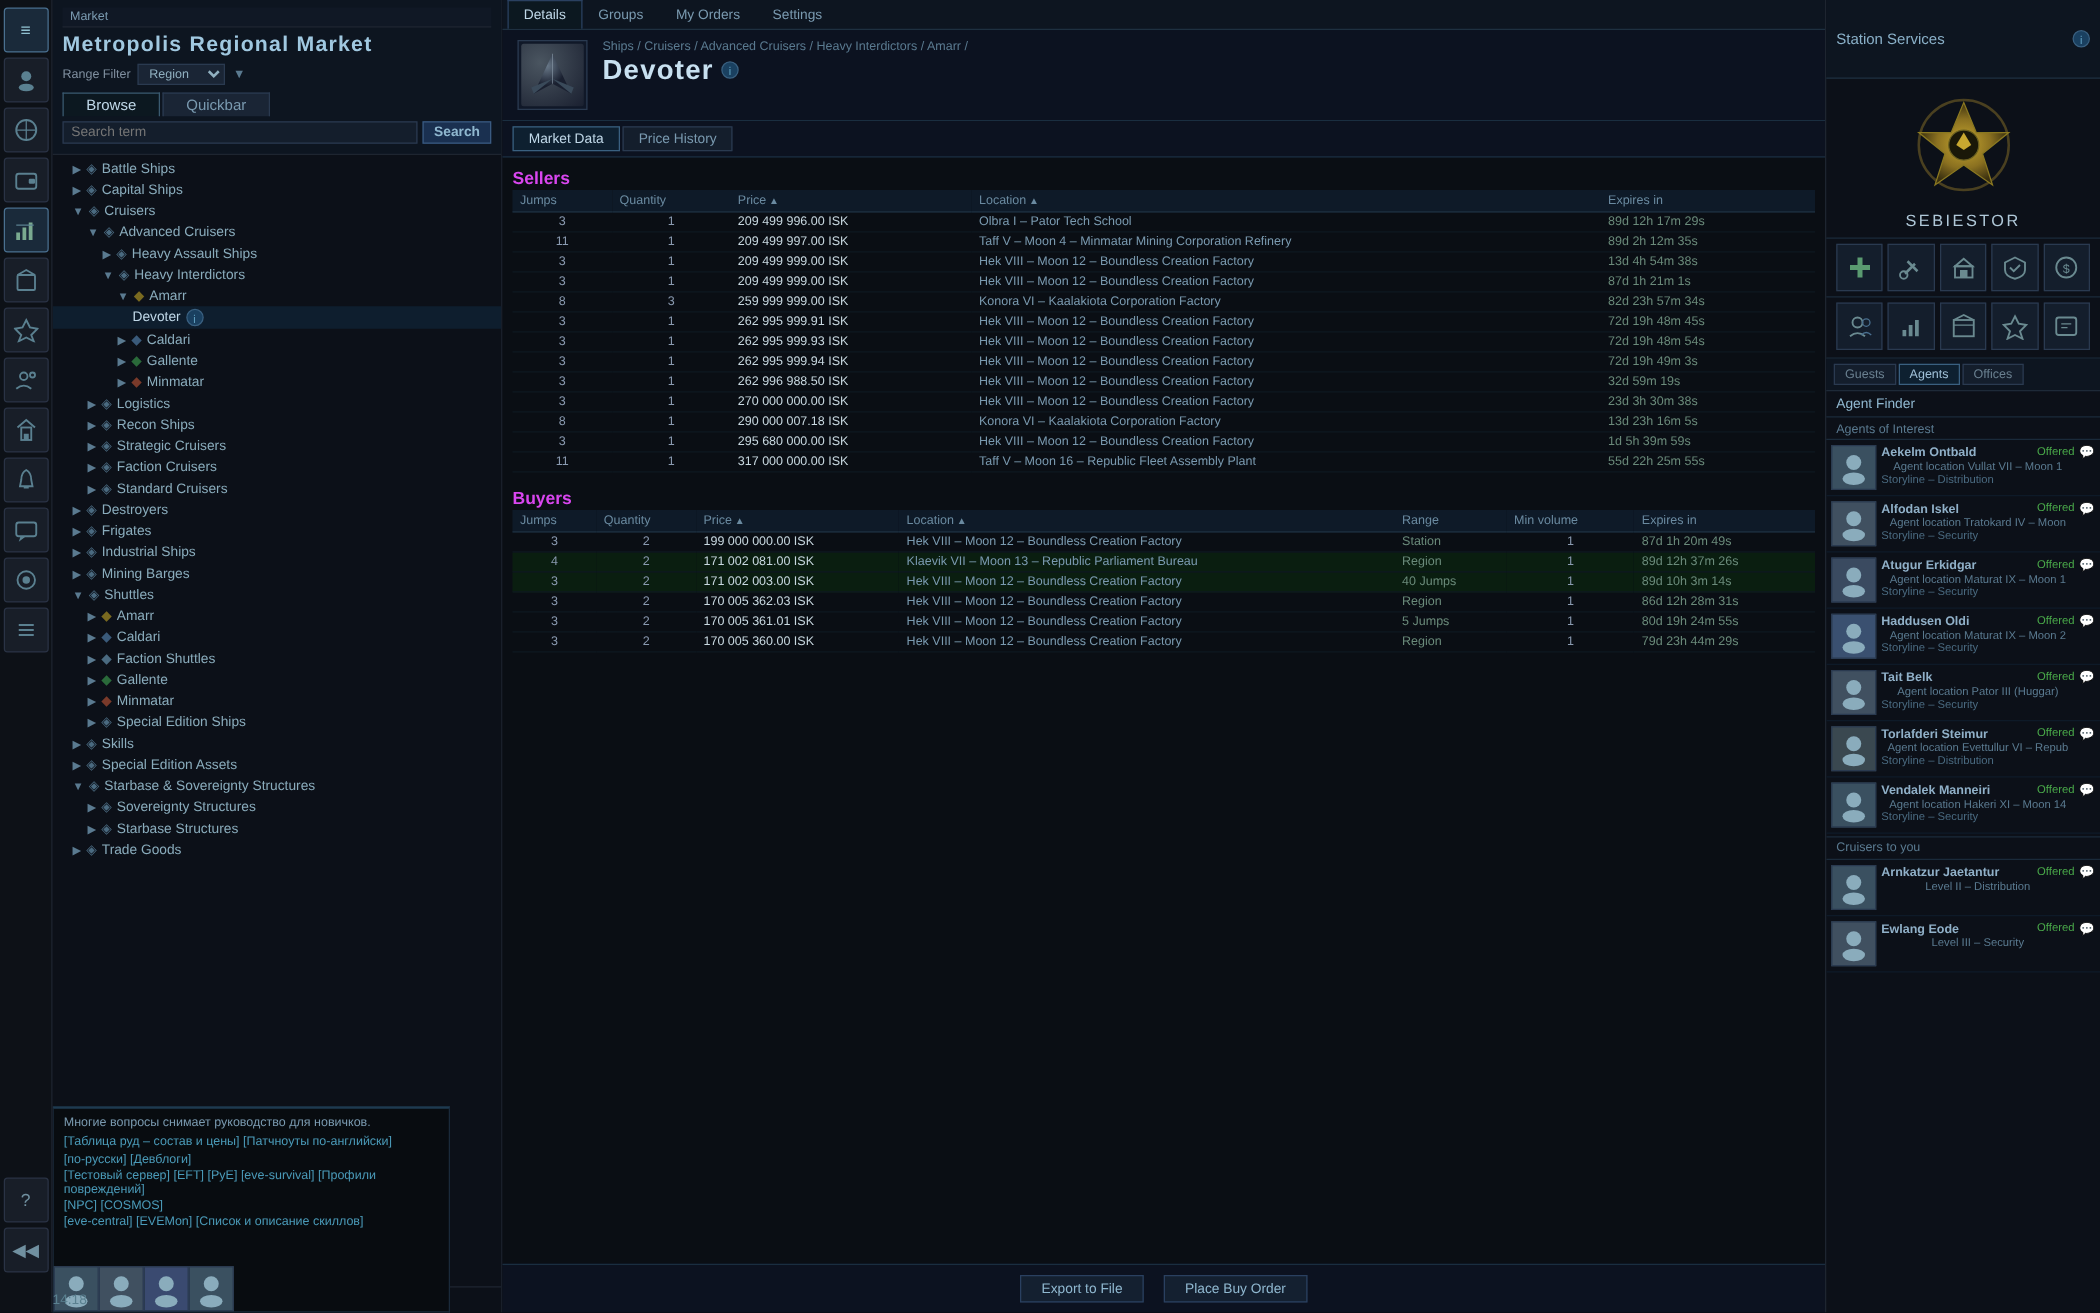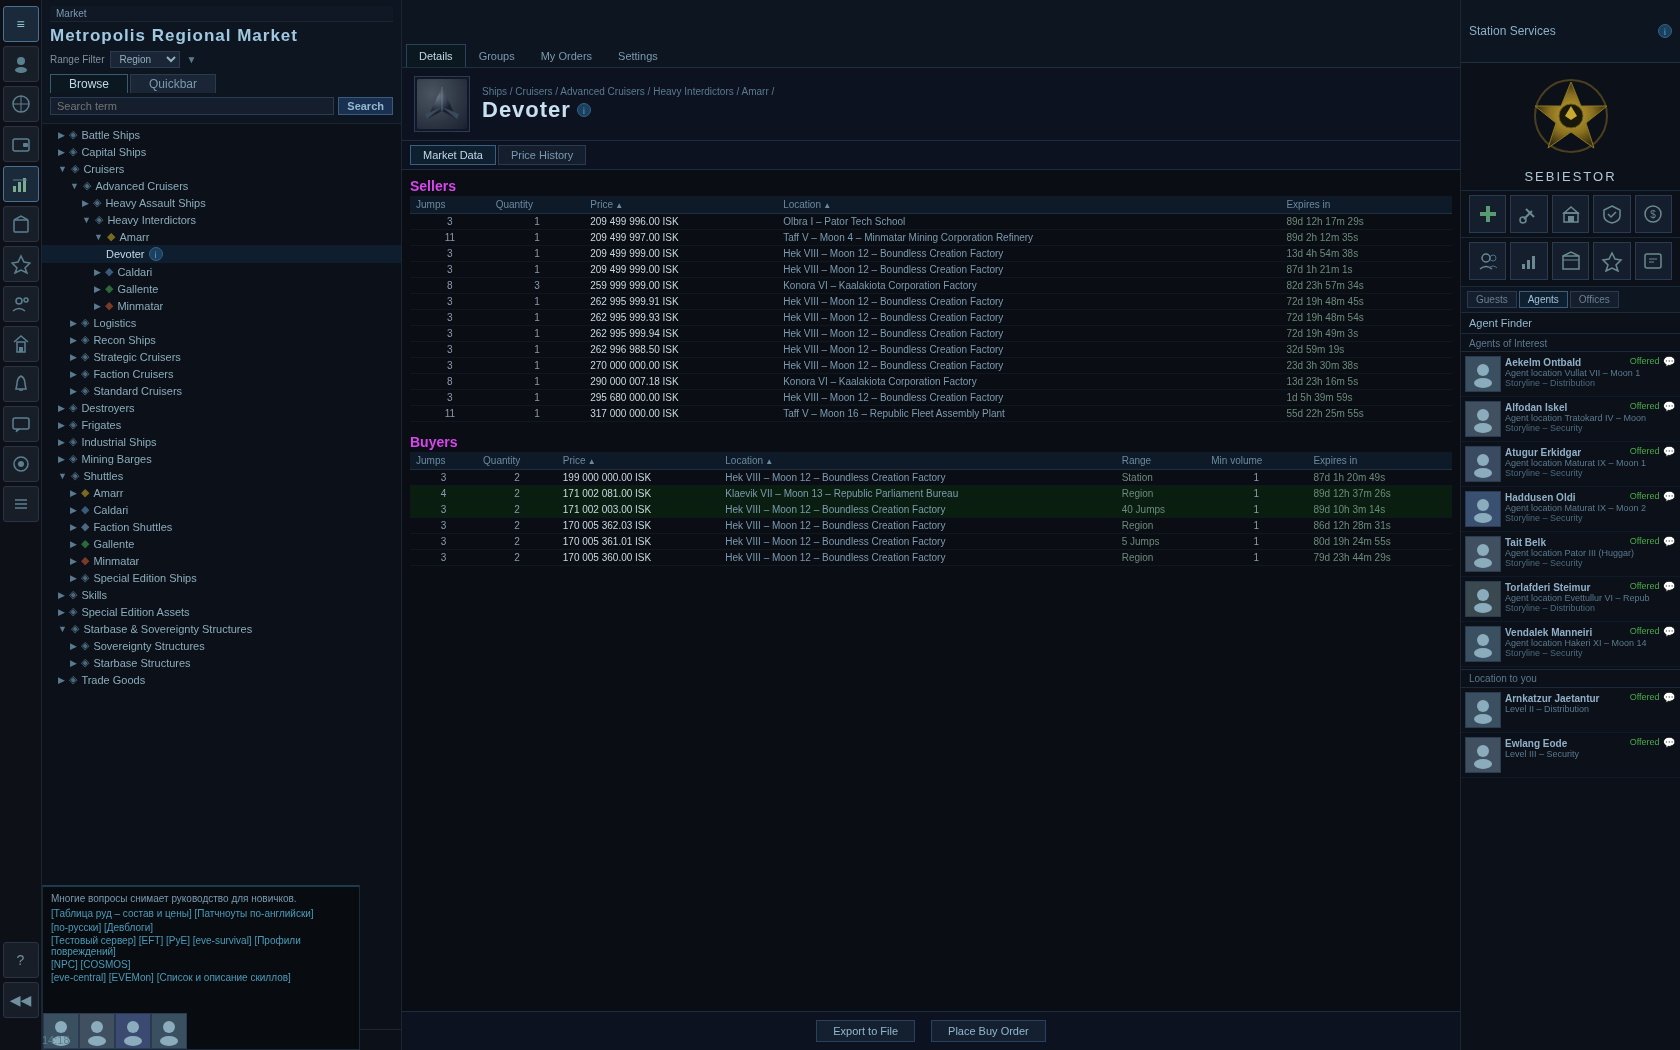--- a/index.html
+++ b/index.html
@@ -174,30 +174,28 @@
       padding: 0 4px;
     }
     .detail-tab {
       padding: 5px 12px;
       border: 1px solid transparent;
       border-bottom: none;
       cursor: pointer;
       font-size: 11px;
       color: #7a9ab0;
       background: transparent;
-      margin-top: 44px;
     }
     .detail-tab.active {
       background: #0c1820;
       border-color: #2a4060;
       color: #c0d8e8;
     }
     #item-header {
       display: flex;
-      align-items: center;
       padding: 8px 12px;
       background: #0c1220;
       border-bottom: 1px solid #1a2e40;
       gap: 12px;
     }
     #item-image {
       width: 56px;
       height: 56px;
       background: #101828;
       border: 1px solid #2a3a50;
@@ -400,21 +398,21 @@
       display: flex;
       align-items: center;
       justify-content: center;
       font-size: 14px;
       color: #5a7a90;
       overflow: hidden;
     }
     .agent-info { flex: 1; }
     .agent-name { color: #90b0c8; font-size: 10px; font-weight: bold; }
     .agent-offered { color: #4aaa4a; font-size: 9px; float: right; }
-    .agent-location { color: #5a7a90; font-size: 9px; }
+    .agent-location { color: #5a7a90; font-size: 9px; text-align: center; }
     .agent-type { color: #4a6a80; font-size: 9px; }
     .agent-chat { color: #4a8ab0; font-size: 10px; cursor: pointer; }
     #available-to-you {
       padding: 3px 8px;
       font-size: 10px;
       color: #5a7a90;
       border-bottom: 1px solid #1a2a3a;
       border-top: 1px solid #1a2a3a;
       margin-top: 2px;
     }
@@ -1229,21 +1227,21 @@
         <div>
           <span class="agent-name">Vendalek Manneiri</span>
           <span class="agent-offered">Offered</span>
         </div>
         <div class="agent-location">Agent location Hakeri XI – Moon 14</div>
         <div class="agent-type">Storyline – Security</div>
       </div>
       <span class="agent-chat">💬</span>
     </div>
       </div>
-    <div id="available-to-you">Location to you</div>
+    <div id="available-to-you">Cruisers to you</div>
     <div id="available-agents-container">
         <div class="agent-item">
       <div class="agent-avatar" style="background:#3a5060;">
         <svg width="30" height="30" viewBox="0 0 30 30">
           <circle cx="15" cy="11" r="6" fill="#8aacbc"></circle>
           <ellipse cx="15" cy="24" rx="9" ry="5" fill="#8aacbc"></ellipse>
         </svg>
       </div>
       <div class="agent-info">
         <div>

